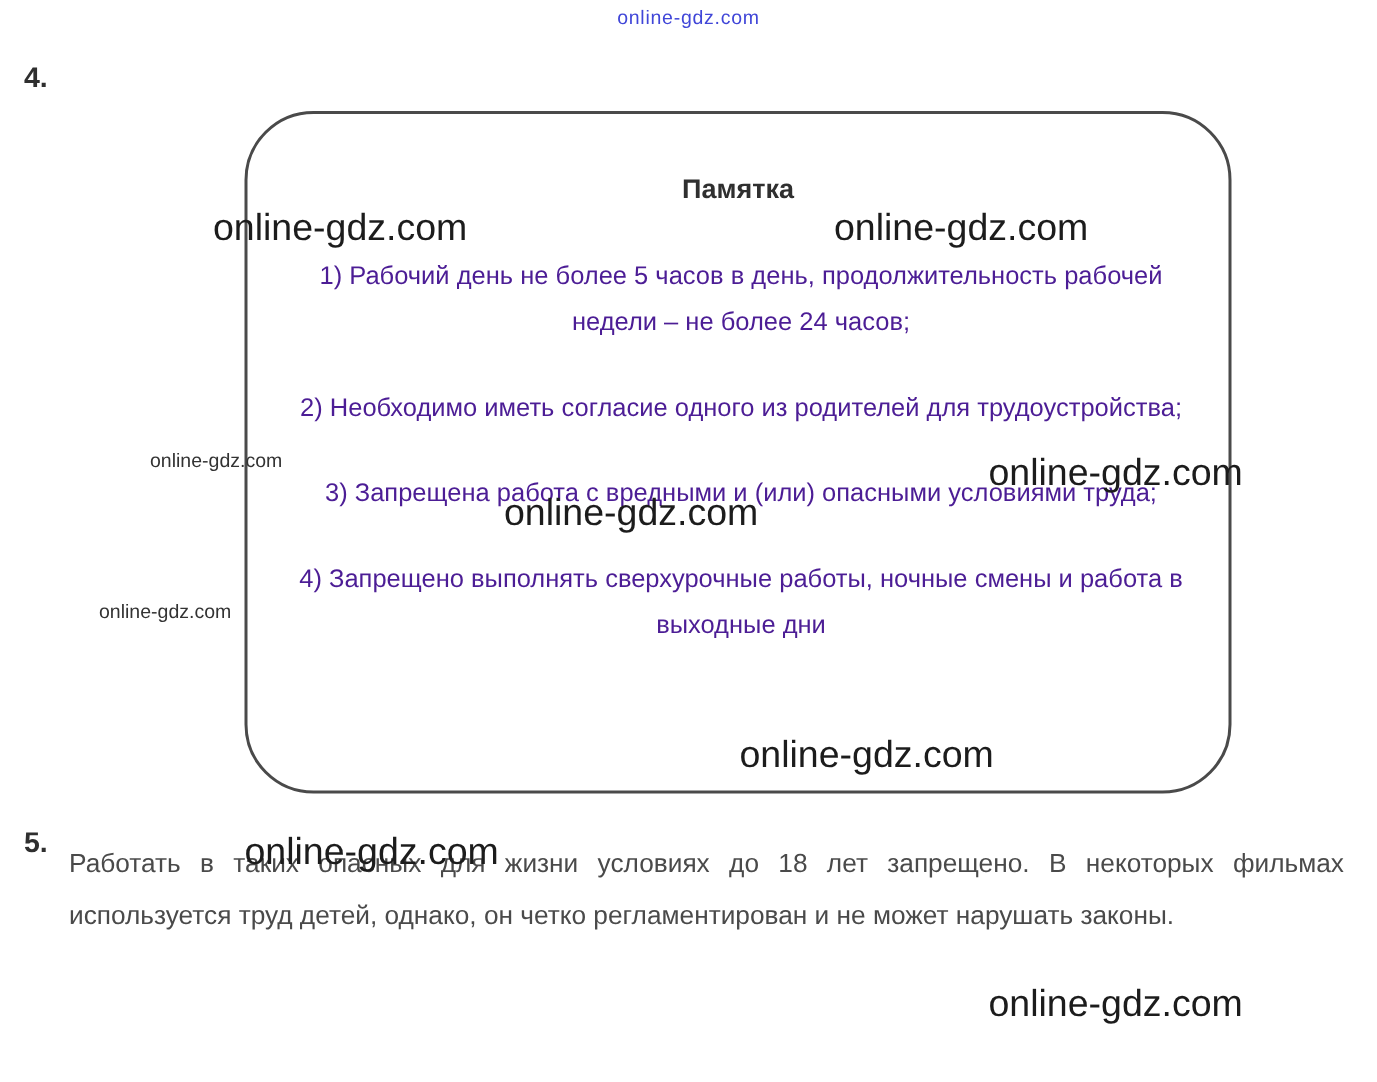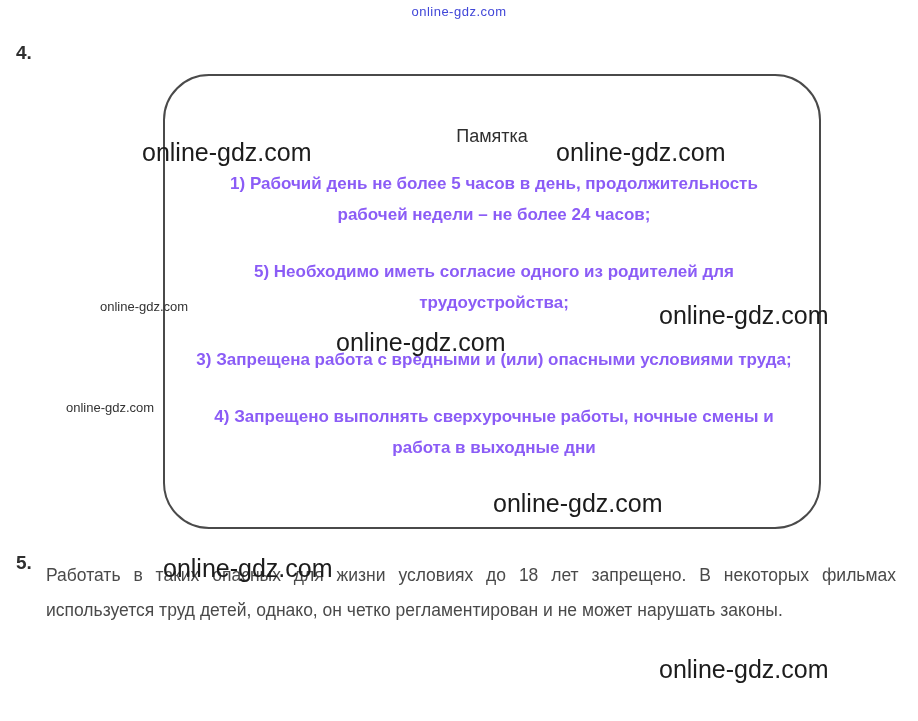--- a/index.html
+++ b/index.html
@@ -57,38 +57,36 @@
     box-sizing: border-box;
   }
 
   .memo-title {
     position: absolute;
     top: 40px;
     left: 0;
     width: 100%;
     text-align: center;
     font-size: 18px;
-    font-weight: normal;
+    font-weight: bold;
     color: #2f2f2f;
-    margin-top: 10px;
   }
 
   .memo-items {
     position: absolute;
     top: 92px;
     left: 30px;
     width: 598px;
   }
   .memo-item {
     text-align: center;
     font-size: 17px;
     line-height: 31px;
-    color: #8b5cf6;
+    color: #4c1d95;
     margin-bottom: 26px;
-    font-weight: bold;
   }
   .memo-item:last-child { margin-bottom: 16px; }
 
   
   .answer-5 {
     position: absolute;
     left: 46px;
     top: 558px;
     width: 850px;
     font-size: 17.5px;
@@ -115,21 +113,21 @@
 <div class="page">
 
   <div class="top-watermark">online-gdz.com</div>
 
   <div class="task-number" id="num4">4.</div>
 
   <div class="memo-box">
     <div class="memo-title">Памятка</div>
     <div class="memo-items">
       <div class="memo-item">1) Рабочий день не более 5 часов в день, продолжительность рабочей недели – не более 24 часов;</div>
-      <div class="memo-item">5) Необходимо иметь согласие одного из родителей для трудоустройства;</div>
+      <div class="memo-item">2) Необходимо иметь согласие одного из родителей для трудоустройства;</div>
       <div class="memo-item">3) Запрещена работа с вредными и (или) опасными условиями труда;</div>
       <div class="memo-item">4) Запрещено выполнять сверхурочные работы, ночные смены и работа в выходные дни</div>
     </div>
   </div>
 
   <div class="task-number" id="num5">5.</div>
 
   <div class="answer-5">Работать в таких опасных для жизни условиях до 18 лет запрещено. В некоторых фильмах используется труд детей, однако, он четко регламентирован и не может нарушать законы.</div>
 
   <div id="watermark-layer">

